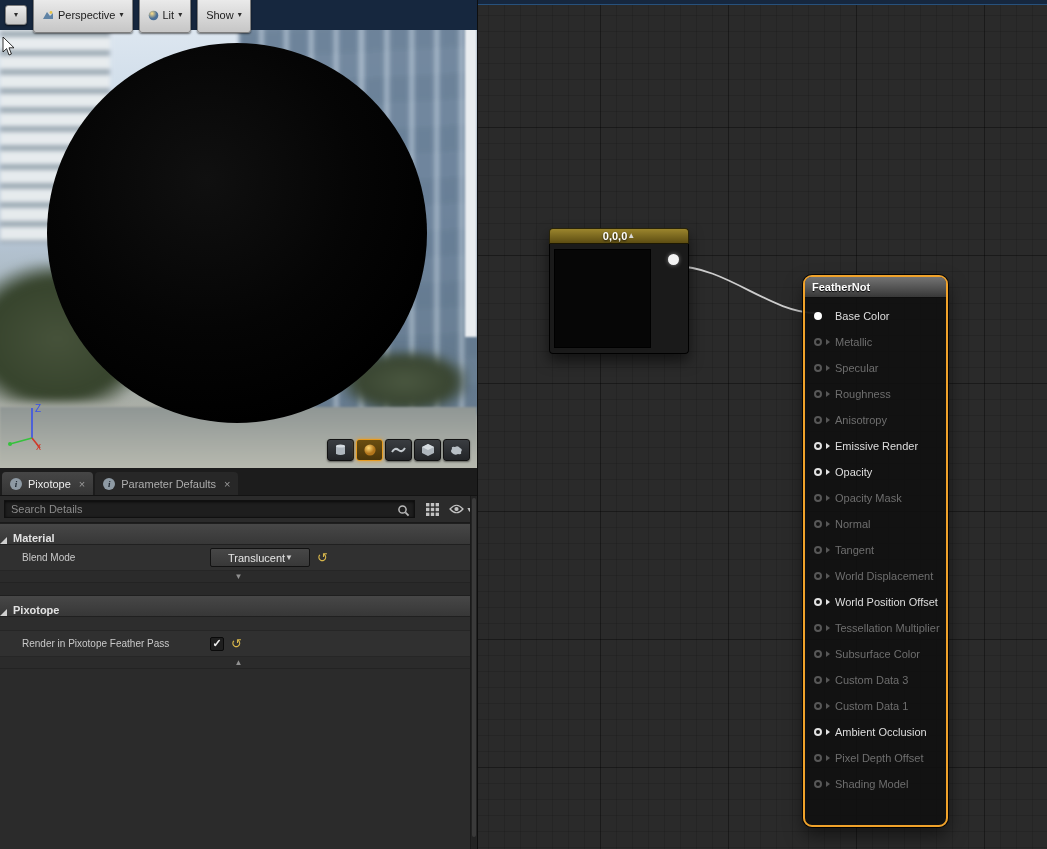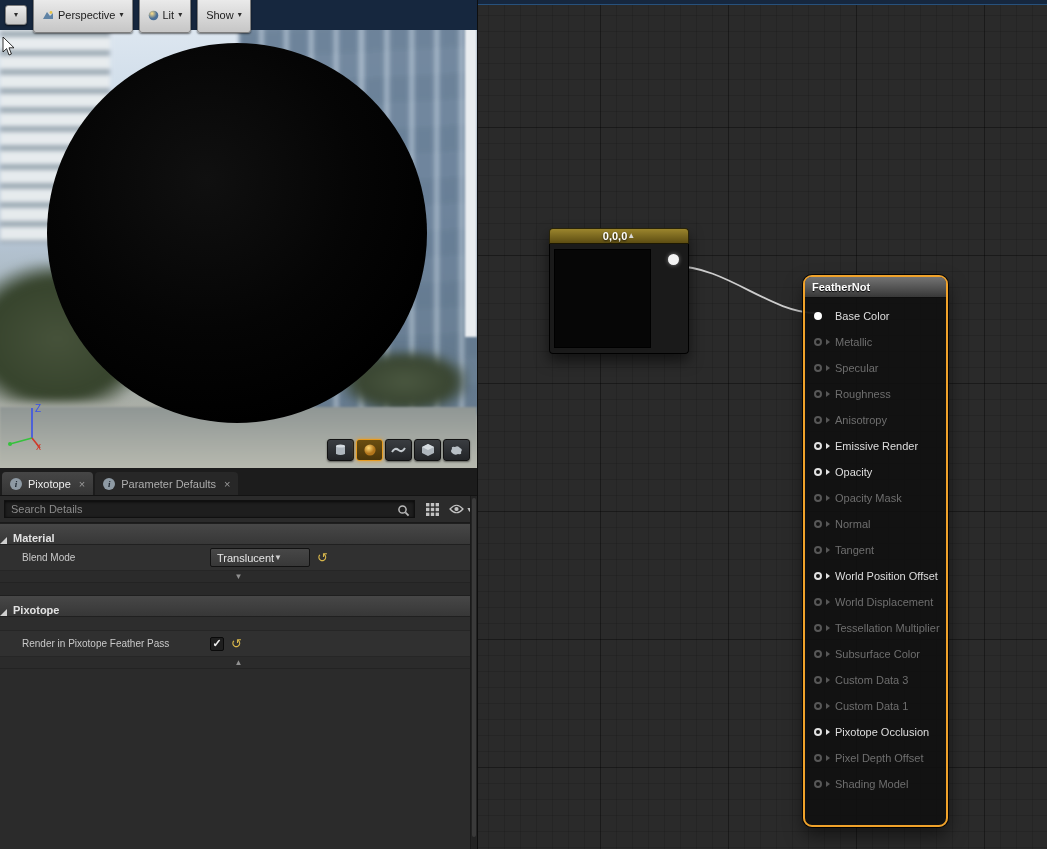--- a/index.html
+++ b/index.html
@@ -75,21 +75,21 @@
   .eye-wrap{display:flex;align-items:center;gap:2px}
   .small-caret{font-size:7px;color:#c0c0c0}
 
   .sec-hdr{height:22px;background:linear-gradient(#474747,#373737);border-top:1px solid #1f1f1f;border-bottom:1px solid #202020;
     display:flex;align-items:flex-end;gap:6px;padding-left:0;font-size:11px;font-weight:bold;color:#e2e2e2}
   .tri-dr{width:0;height:0;border-bottom:7px solid #cfcfcf;border-left:7px solid transparent}
 
   .row{height:26px;background:#303030;border-bottom:1px solid #262626;display:flex;align-items:center}
   .row-label{width:210px;padding-left:22px;font-size:10px;color:#c9c9c9;flex:none;white-space:nowrap}
   .dropdown{width:100px;height:19px;background:linear-gradient(#474747,#383838);border:1px solid #121212;border-radius:2px;
-    display:flex;align-items:center;justify-content:flex-start;padding:0 5px 0 6px;font-size:11px;color:#e6e6e6}
+    display:flex;align-items:center;justify-content:center;padding:0 5px 0 6px;font-size:11px;color:#e6e6e6}
   .dd-caret{font-size:8px;color:#cfcfcf}
   .reset-btn{margin-left:7px;color:var(--reset-yellow);font-size:13px;line-height:1;cursor:default}
 
   .expander{height:12px;display:flex;align-items:center;justify-content:center;background:#2b2b2b;border-bottom:1px solid #232323;
     color:#909090;font-size:8px;line-height:1}
   .gap{height:12px;background:#292929}
   .subgap{height:14px;background:#2d2d2d;border-bottom:1px solid #262626}
 
   .checkbox{width:14px;height:14px;background:#1f1f1f;border:1px solid #0a0a0a;border-radius:2px;
     display:flex;align-items:center;justify-content:center;color:#eee;font-size:11px;font-weight:bold}
@@ -383,47 +383,47 @@
           <span class="pin-label">Opacity Mask</span>
         </div>
         <div class="pin disabled">
           <span class="pin-icon"></span>
           <span class="pin-label">Normal</span>
         </div>
         <div class="pin disabled">
           <span class="pin-icon"></span>
           <span class="pin-label">Tangent</span>
         </div>
+        <div class="pin disabled">
+          <span class="pin-icon"></span>
+          <span class="pin-label">World Displacement</span>
+        </div>
         <div class="pin enabled">
           <span class="pin-icon"></span>
           <span class="pin-label">World Position Offset</span>
         </div>
         <div class="pin disabled">
           <span class="pin-icon"></span>
-          <span class="pin-label">World Displacement</span>
-        </div>
-        <div class="pin disabled">
-          <span class="pin-icon"></span>
           <span class="pin-label">Tessellation Multiplier</span>
         </div>
         <div class="pin disabled">
           <span class="pin-icon"></span>
           <span class="pin-label">Subsurface Color</span>
         </div>
         <div class="pin disabled">
           <span class="pin-icon"></span>
           <span class="pin-label">Custom Data 3</span>
         </div>
         <div class="pin disabled">
           <span class="pin-icon"></span>
           <span class="pin-label">Custom Data 1</span>
         </div>
         <div class="pin enabled">
           <span class="pin-icon"></span>
-          <span class="pin-label">Pixotope Occlusion</span>
+          <span class="pin-label">Ambient Occlusion</span>
         </div>
         <div class="pin disabled">
           <span class="pin-icon"></span>
           <span class="pin-label">Pixel Depth Offset</span>
         </div>
         <div class="pin disabled">
           <span class="pin-icon"></span>
           <span class="pin-label">Shading Model</span>
         </div>
       </div>

